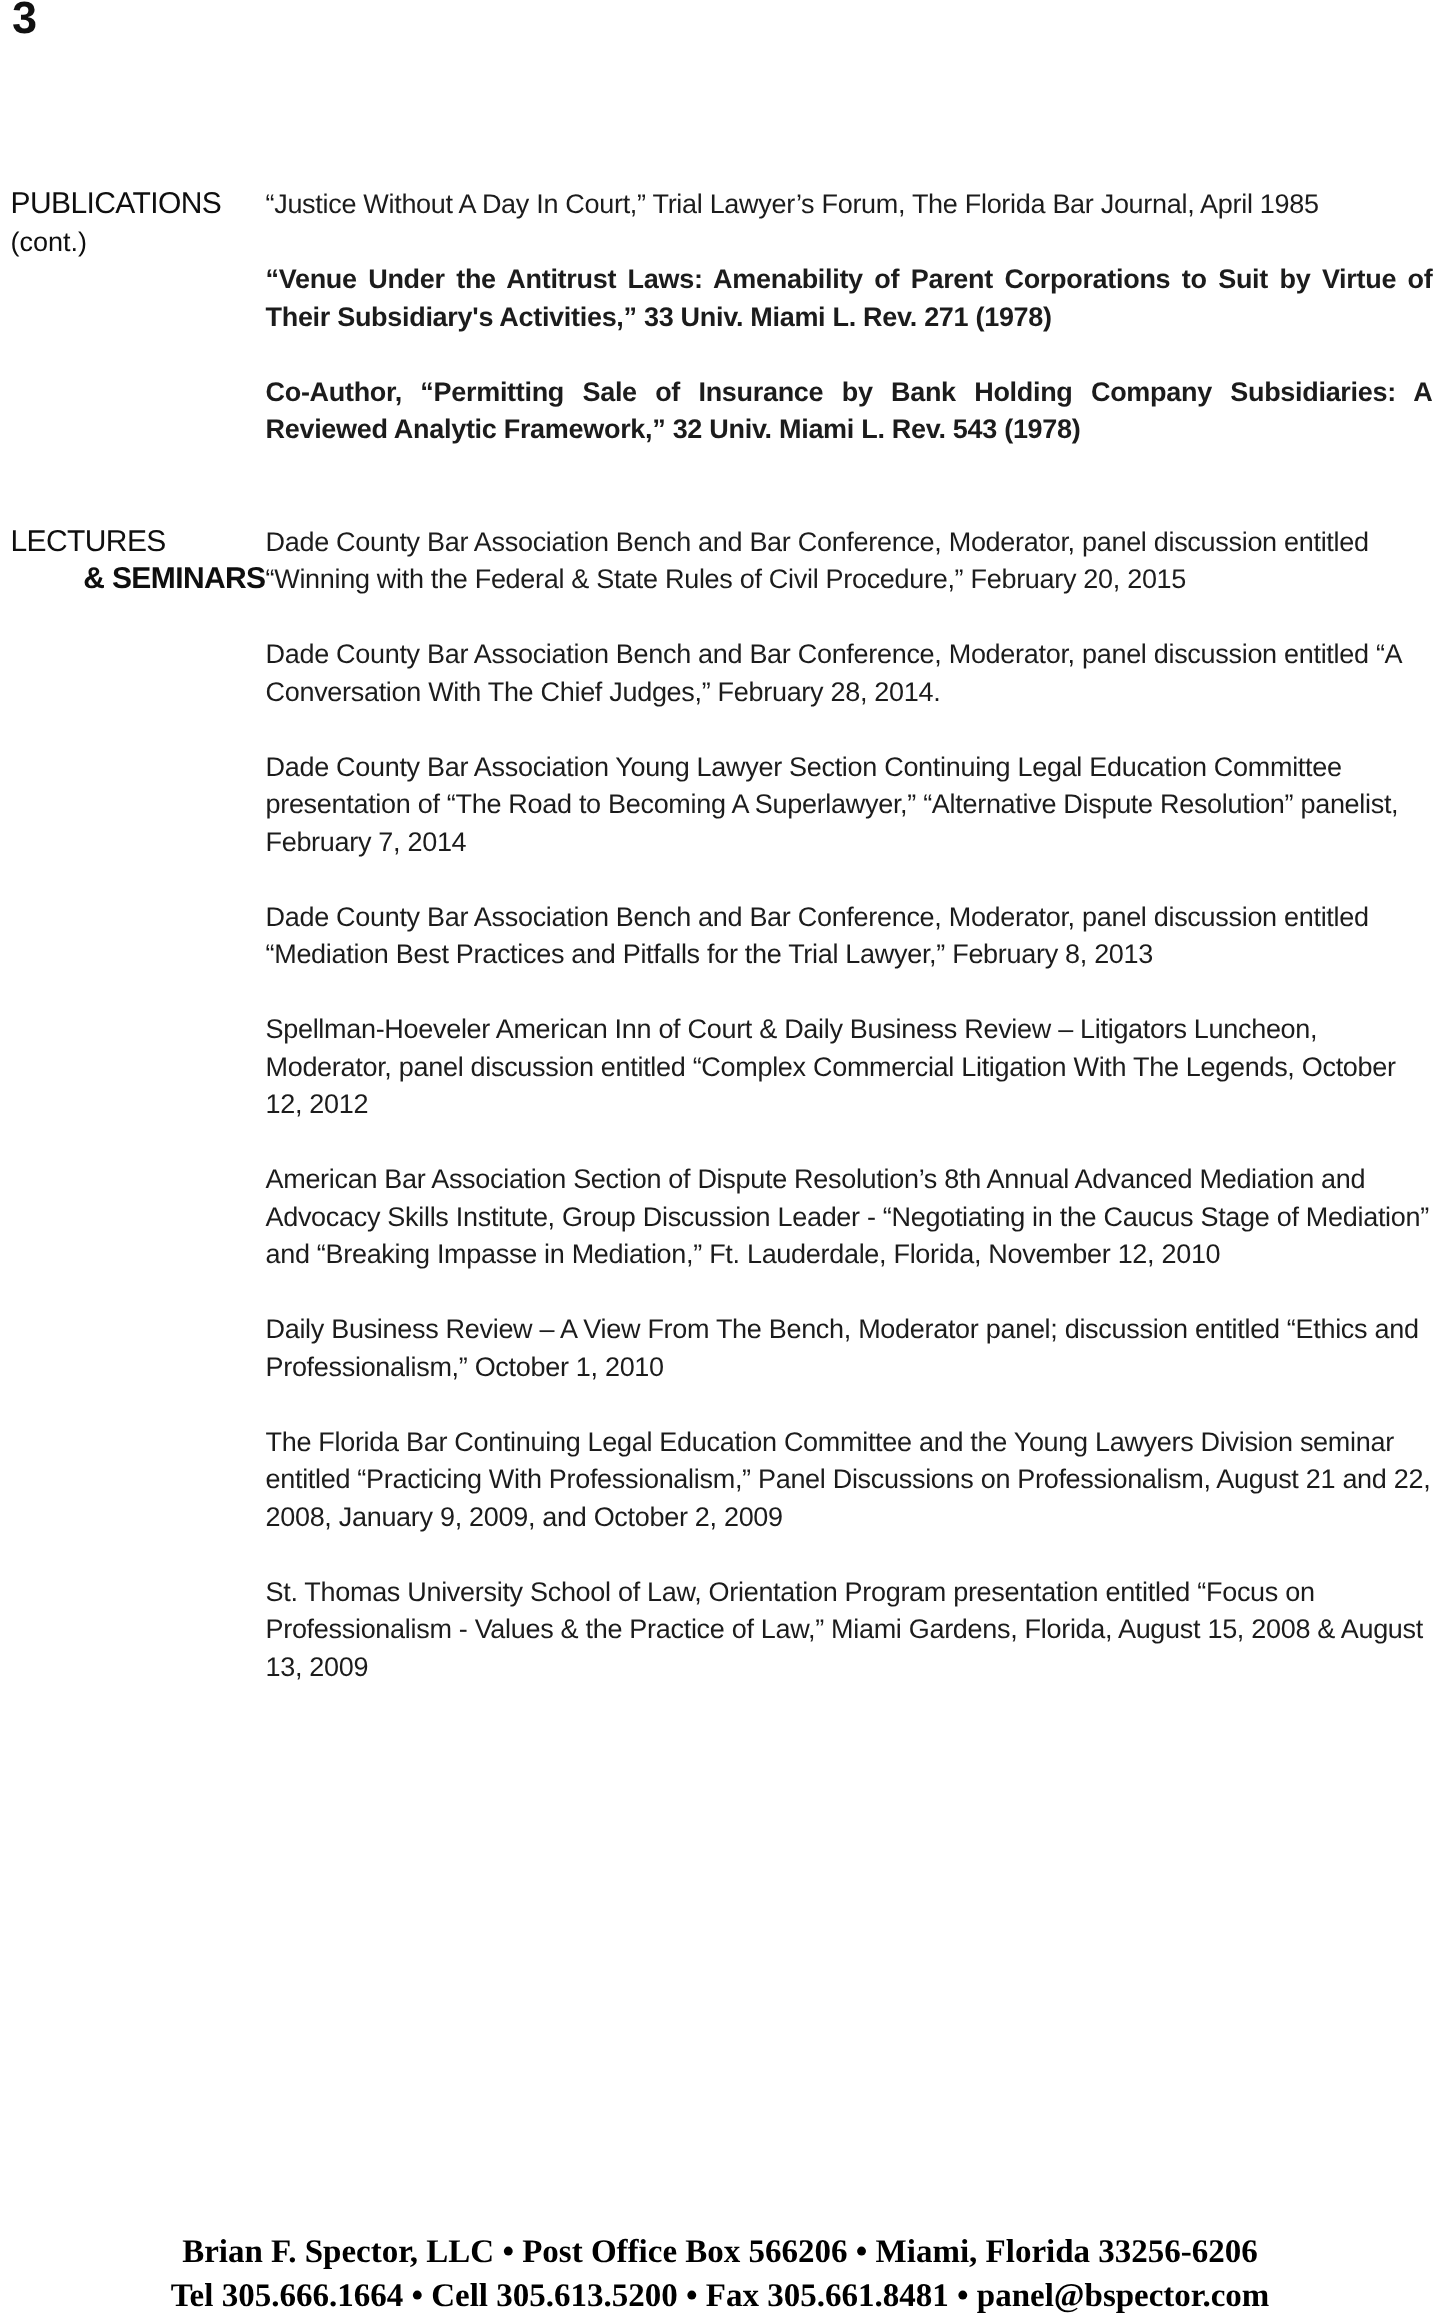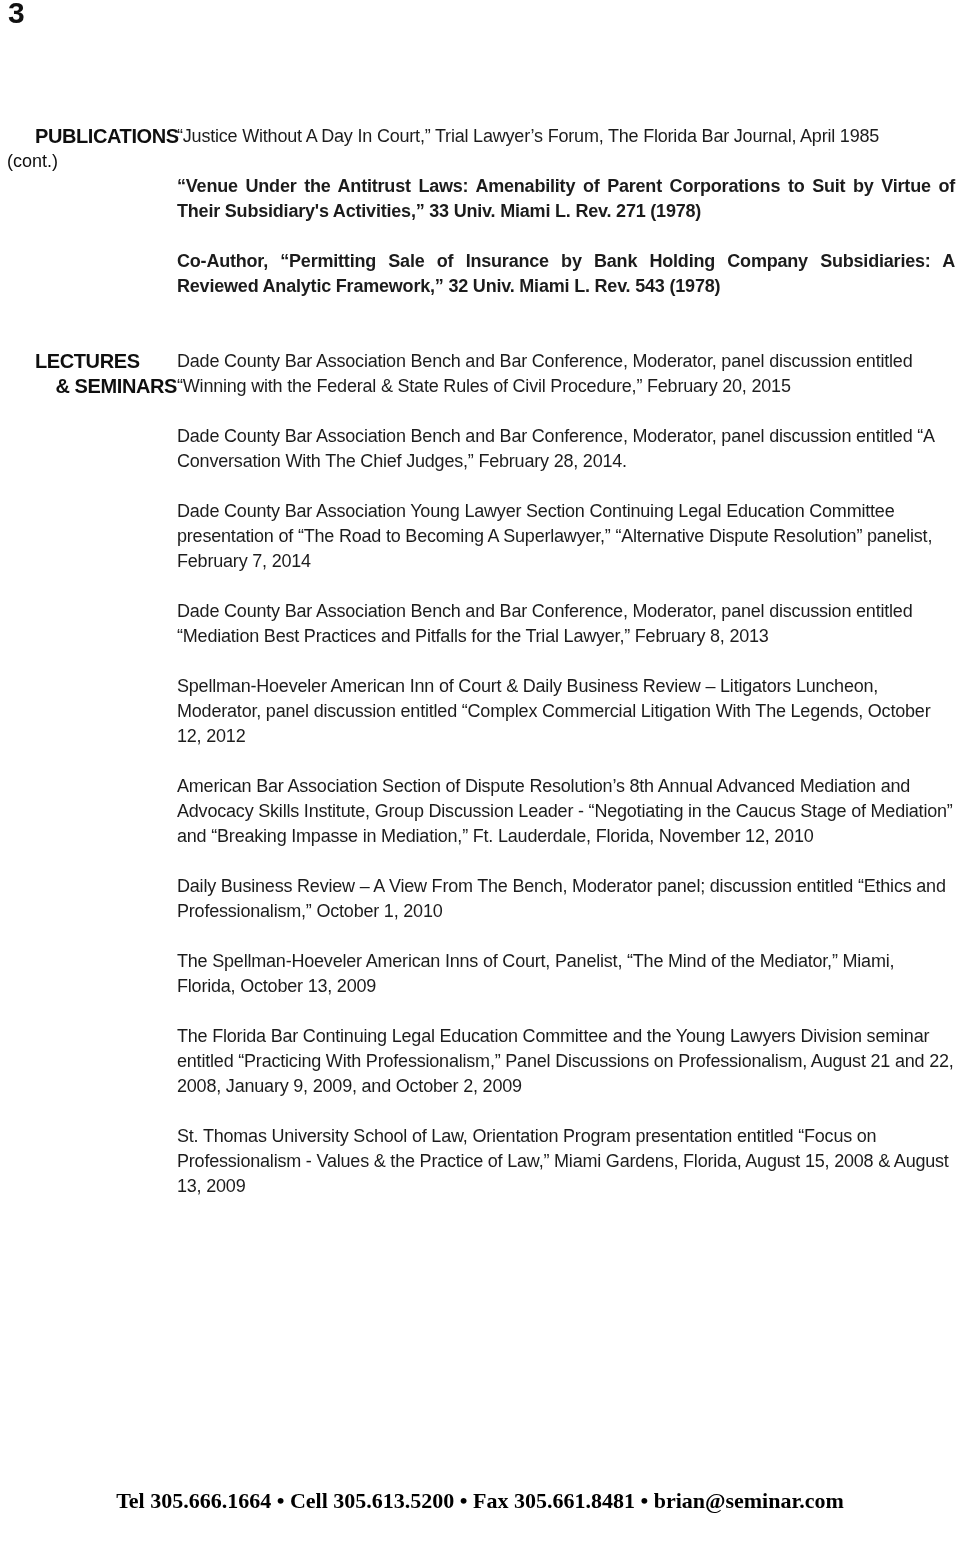--- a/index.html
+++ b/index.html
@@ -24,25 +24,24 @@
     width: 948px;
   }
   .section {
     display: grid;
     grid-template-columns: 170px 778px;
   }
   .section + .section { margin-top: 25px; }
   .heading { color: #0f0f0f; }
   .h-main {
     font-size: 20px;
-    font-weight: 700;
+    font-weight: 400;
     line-height: 25px;
     letter-spacing: -0.4px;
     white-space: nowrap;
-    margin-left: 28px;
   }
   .h-sub {
     font-size: 18px;
     font-weight: 400;
     line-height: 25px;
   }
   .h-sub.bold {
     font-weight: 700;
     font-size: 20px;
     letter-spacing: -0.4px;
@@ -95,25 +94,25 @@
         <div class="h-sub bold">&amp; SEMINARS</div>
       </div>
       <div class="body">
         <p class="para">Dade County Bar Association Bench and Bar Conference, Moderator, panel discussion entitled “Winning with the Federal &amp; State Rules of Civil Procedure,” February 20, 2015</p>
         <p class="para">Dade County Bar Association Bench and Bar Conference, Moderator, panel discussion entitled “A Conversation With The Chief Judges,” February 28, 2014.</p>
         <p class="para">Dade County Bar Association Young Lawyer Section Continuing Legal Education Committee presentation of “The Road to Becoming A Superlawyer,” “Alternative Dispute Resolution” panelist, February 7, 2014</p>
         <p class="para">Dade County Bar Association Bench and Bar Conference, Moderator, panel discussion entitled “Mediation Best Practices and Pitfalls for the Trial Lawyer,” February 8, 2013</p>
         <p class="para">Spellman-Hoeveler American Inn of Court &amp; Daily Business Review – Litigators Luncheon, Moderator, panel discussion entitled “Complex Commercial Litigation With The Legends, October 12, 2012</p>
         <p class="para">American Bar Association Section of Dispute Resolution’s 8th Annual Advanced Mediation and Advocacy Skills Institute, Group Discussion Leader - “Negotiating in the Caucus Stage of Mediation” and “Breaking Impasse in Mediation,” Ft. Lauderdale, Florida, November 12, 2010</p>
         <p class="para">Daily Business Review – A View From The Bench, Moderator panel; discussion entitled “Ethics and Professionalism,” October 1, 2010</p>
-        <p class="para">The Spellman-Hoeveler American Inns of Court, Panelist, “The Mind of the Mediator,” Miami, Florida, October 13, 2009</p>
         <p class="para">The Florida Bar Continuing Legal Education Committee and the Young Lawyers Division seminar entitled “Practicing With Professionalism,” Panel Discussions on Professionalism, August 21 and 22, 2008, January 9, 2009, and October 2, 2009</p>
         <p class="para">St. Thomas University School of Law, Orientation Program presentation entitled “Focus on Professionalism - Values &amp; the Practice of Law,” Miami Gardens, Florida, August 15, 2008 &amp; August 13, 2009</p>
       </div>
     </section>
 
   </div>
 
   <footer class="page-footer">
-    <div>Tel 305.666.1664 • Cell 305.613.5200 • Fax 305.661.8481 • brian@seminar.com</div>
+    <div>Brian F. Spector, LLC • Post Office Box 566206 • Miami, Florida 33256-6206</div>
+    <div>Tel 305.666.1664 • Cell 305.613.5200 • Fax 305.661.8481 • panel@bspector.com</div>
   </footer>
 
 </div>
 
 </body></html>

